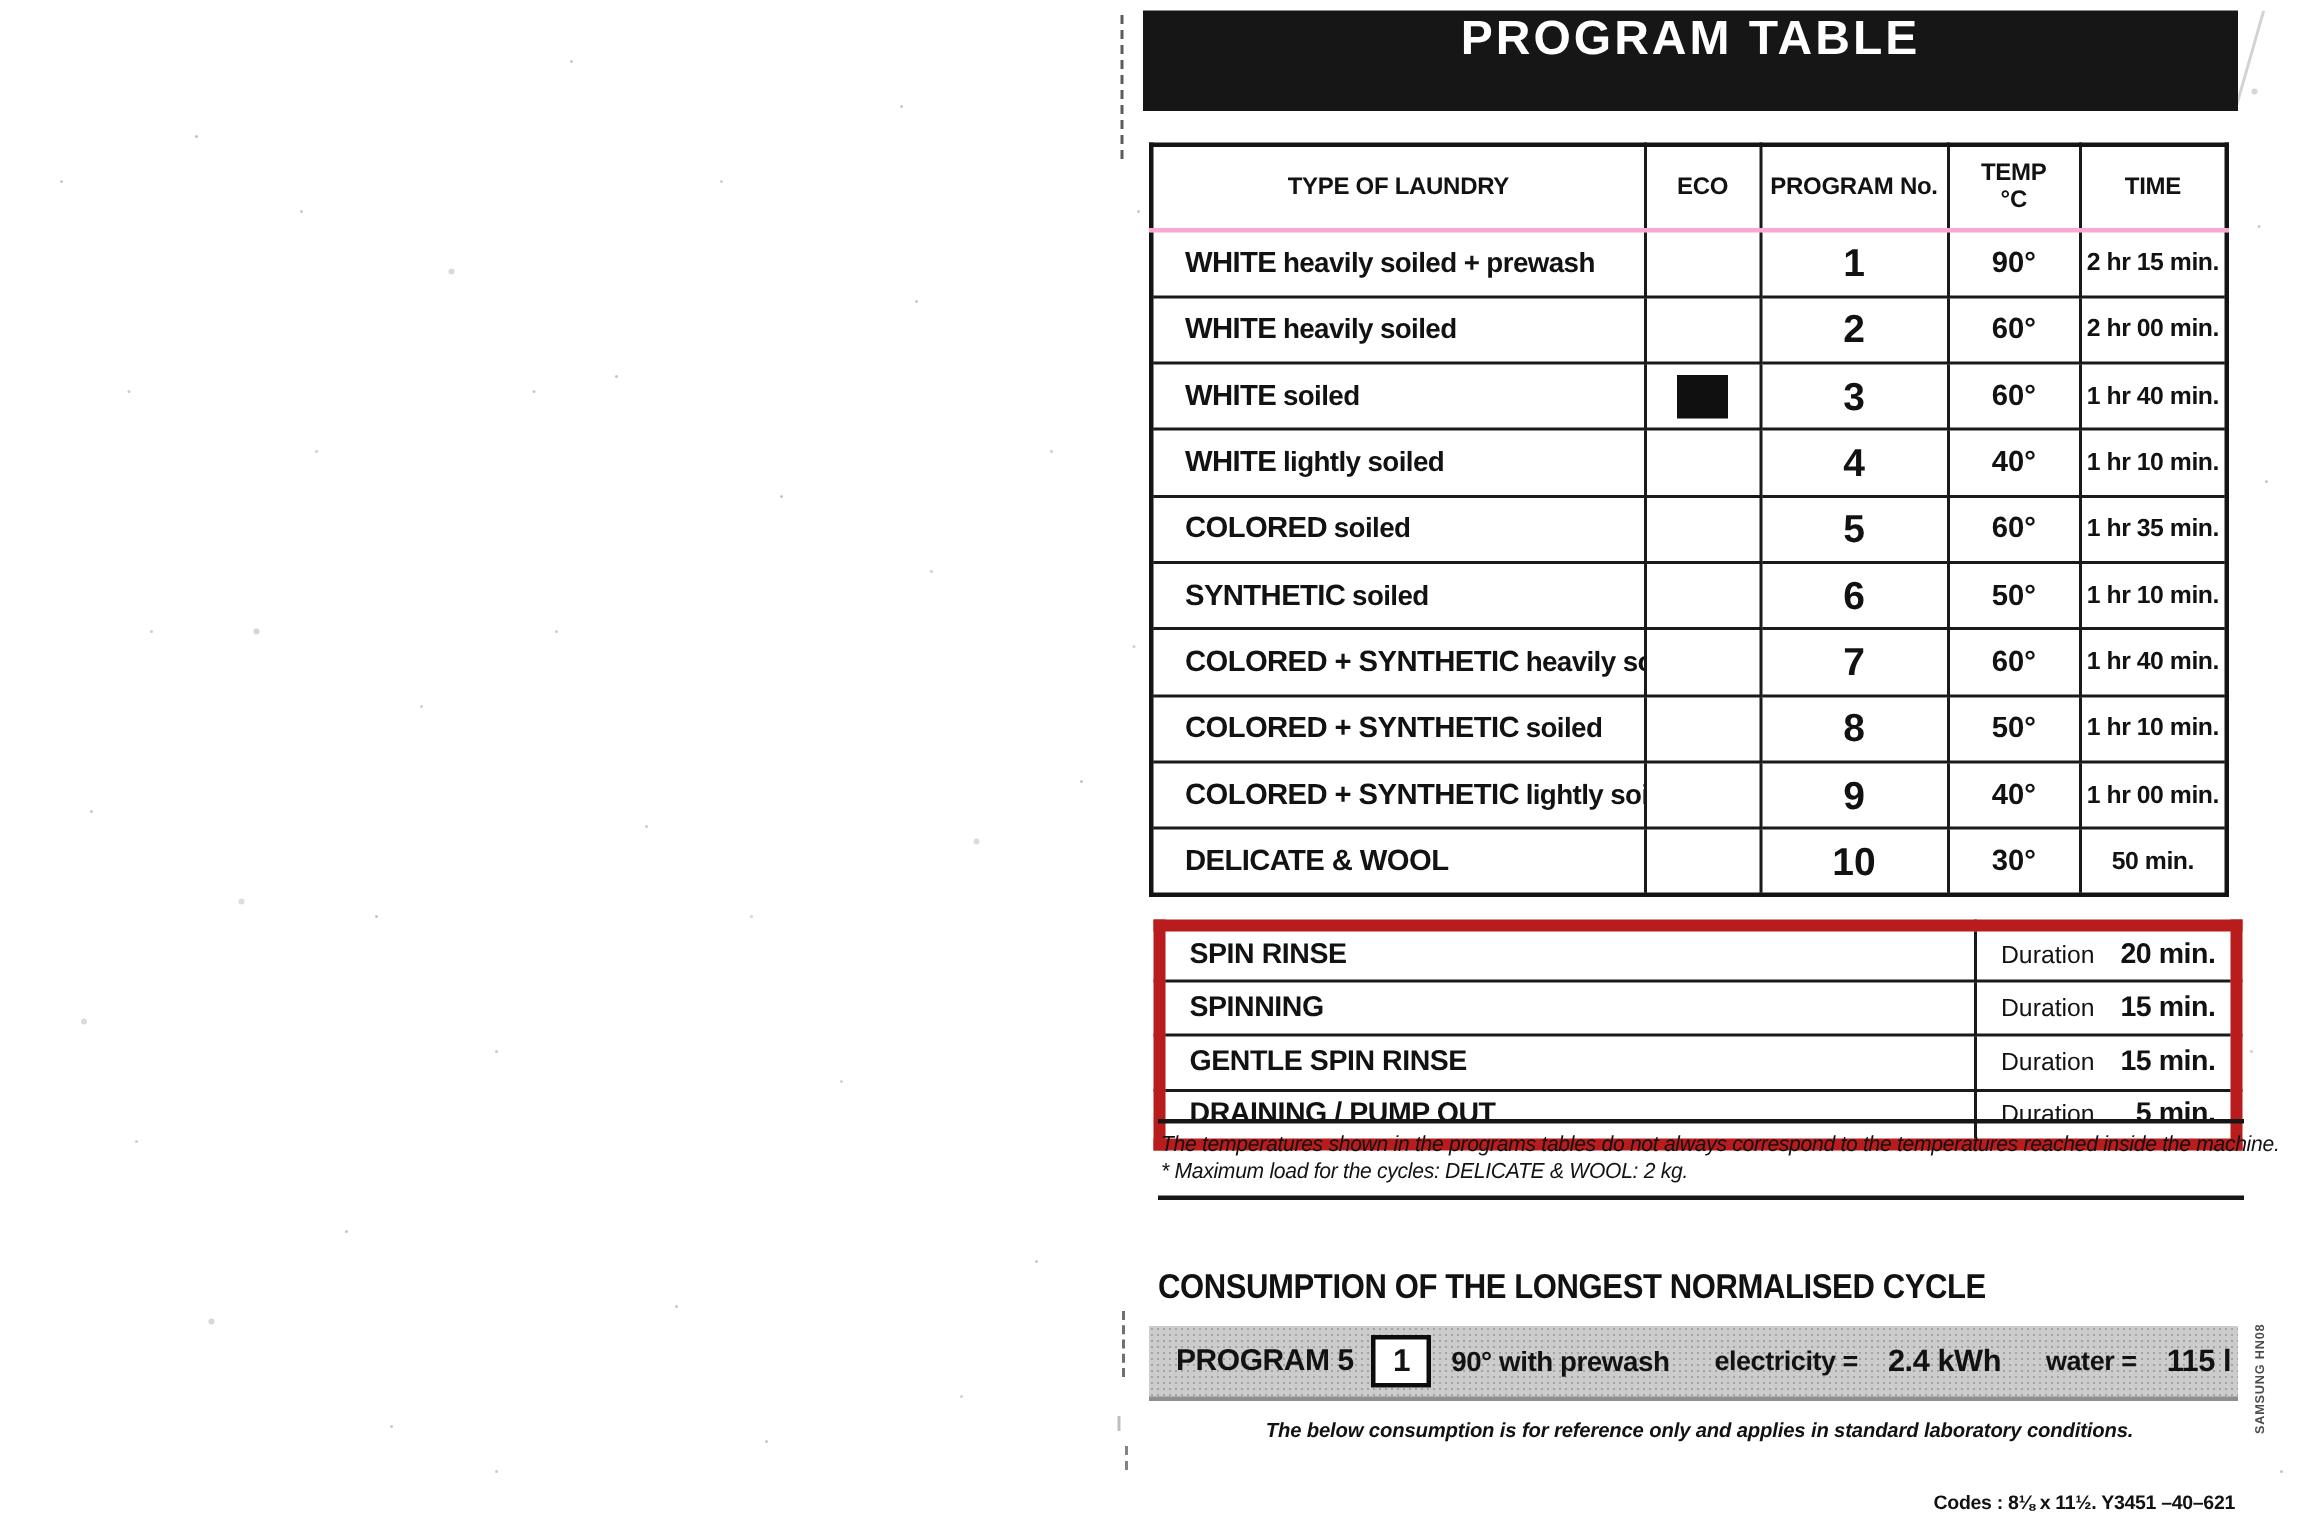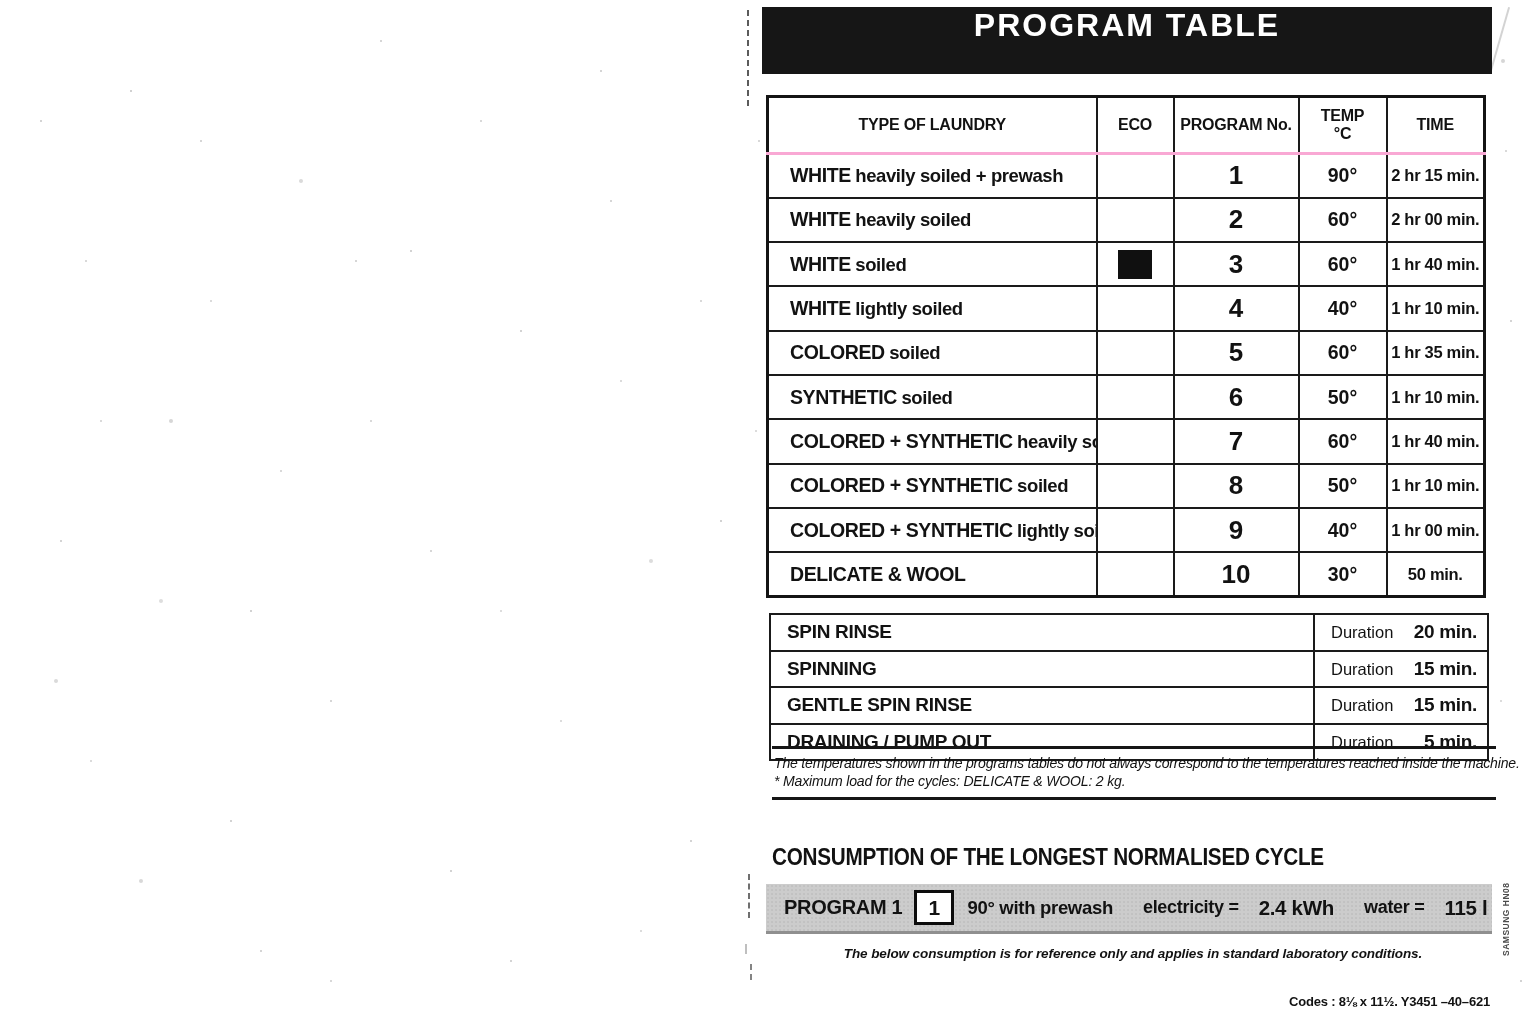--- a/index.html
+++ b/index.html
@@ -47,21 +47,21 @@
   .main-table thead th{font-size:16px;font-weight:700;letter-spacing:-0.2px;line-height:1.1;border-bottom:3px solid #f9a8d4;}
   .main-table tbody tr{height:44.3px;}
   td.laundry{text-align:left;padding-left:21px;white-space:nowrap;}
   .l-name{font-weight:700;font-size:19.5px;letter-spacing:-0.4px;}
   .l-qual{font-weight:700;font-size:18.5px;letter-spacing:-0.4px;}
   td.num{text-align:center;font-weight:700;font-size:26px;}
   td.temp{text-align:center;font-weight:700;font-size:19.5px;}
   td.time{text-align:center;font-weight:700;font-size:16.5px;letter-spacing:-0.3px;white-space:nowrap;}
   .eco-box{display:block;width:34px;height:29px;background:#101010;margin:0 auto;}
   
-  .extra-table{position:absolute;left:769px;top:613px;border-collapse:collapse;table-layout:fixed;width:718px;border:2px solid #b91c1c;}
+  .extra-table{position:absolute;left:769px;top:613px;border-collapse:collapse;table-layout:fixed;width:718px;border:8px solid #b91c1c;}
   .extra-table col.e1{width:544px}.extra-table col.e2{width:174px}
   .extra-table td{border:2px solid #1a1a1a;padding:0;}
   .extra-table tr{height:36.5px;}
   td.cycle{padding-left:16px;font-weight:700;font-size:19px;letter-spacing:-0.3px;white-space:nowrap;}
   td.dur .durwrap{display:flex;align-items:baseline;justify-content:space-between;padding:0 10px 0 16px;}
   .dur-label{font-weight:400;font-size:16.5px;}
   .dur-value{font-weight:700;font-size:19px;letter-spacing:-0.3px;white-space:nowrap;}
   
   .notes{position:absolute;left:772px;top:746px;width:722px;border-top:3px solid #161616;border-bottom:3px solid #161616;
     padding:5px 0 7px 2px;}
@@ -252,21 +252,21 @@
   </table>
 
   <div class="notes">
     <div class="note-line">The temperatures shown in the programs tables do not always correspond to the temperatures reached inside the machine.</div>
     <div class="note-line">* Maximum load for the cycles: DELICATE &amp; WOOL: 2 kg.</div>
   </div>
 
   <div class="cons-heading">CONSUMPTION OF THE LONGEST NORMALISED CYCLE</div>
 
   <div class="cons-bar">
-    <span class="cons-program">PROGRAM 1</span>
+    <span class="cons-program">PROGRAM 5</span>
     <span class="cons-box">1</span>
     <span class="cons-desc">90° with prewash</span>
     <span class="cons-label">electricity =</span>
     <span class="cons-value">2.4 kWh</span>
     <span class="cons-label">water =</span>
     <span class="cons-value">115 l</span>
   </div>
 
   <div class="cons-note">The below consumption is for reference only and applies in standard laboratory conditions.</div>
 

